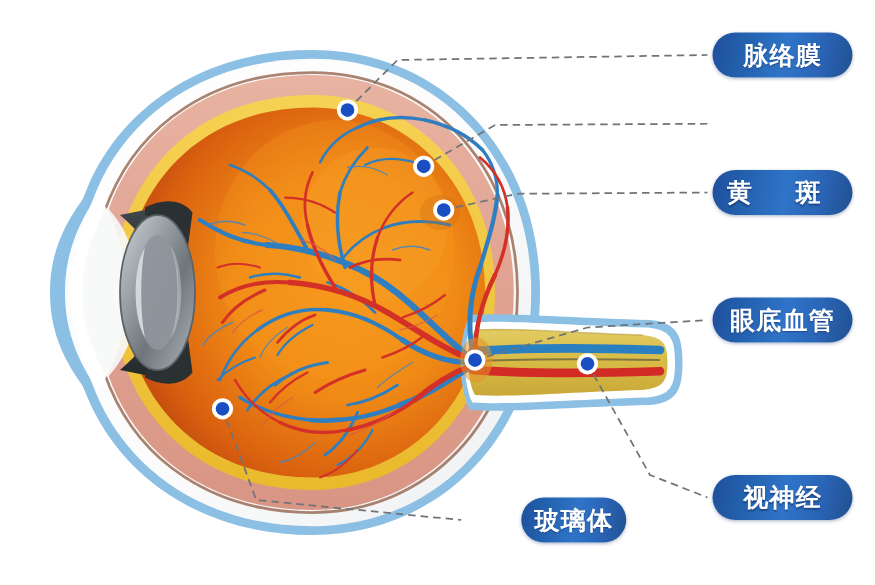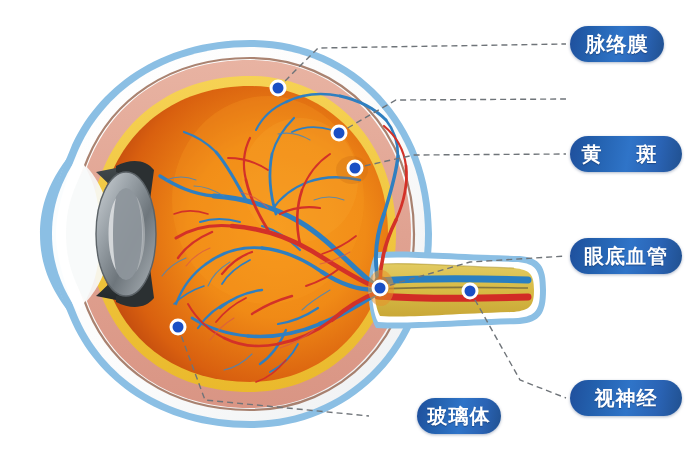--- a/index.html
+++ b/index.html
@@ -308,21 +308,21 @@
         <circle cx="470" cy="291" r="8.5" fill="#ffffff"></circle>
         <circle cx="470" cy="291" r="5.5" fill="#1a4fc4"></circle>
       </g>
       <g>
         <circle cx="178" cy="327" r="8.5" fill="#ffffff"></circle>
         <circle cx="178" cy="327" r="5.5" fill="#1a4fc4"></circle>
       </g>
     </g>
   </svg>
 
-  <div class="callout-label" style="left:570px; top:26px; width:94px;">脉络膜</div>
+  <div class="callout-label" style="left:570px; top:26px; width:112px;">脉络膜</div>
 
 
   <div class="callout-label wide-space" style="left:570px; top:136px; width:112px;">黄 斑</div>
 
   <div class="callout-label" style="left:570px; top:238px; width:112px;">眼底血管</div>
 
   <div class="callout-label" style="left:570px; top:380px; width:112px;">视神经</div>
 
   <div class="callout-label" style="left:373px; top:398px; width:84px;margin-left:44px;">玻璃体</div>
 

